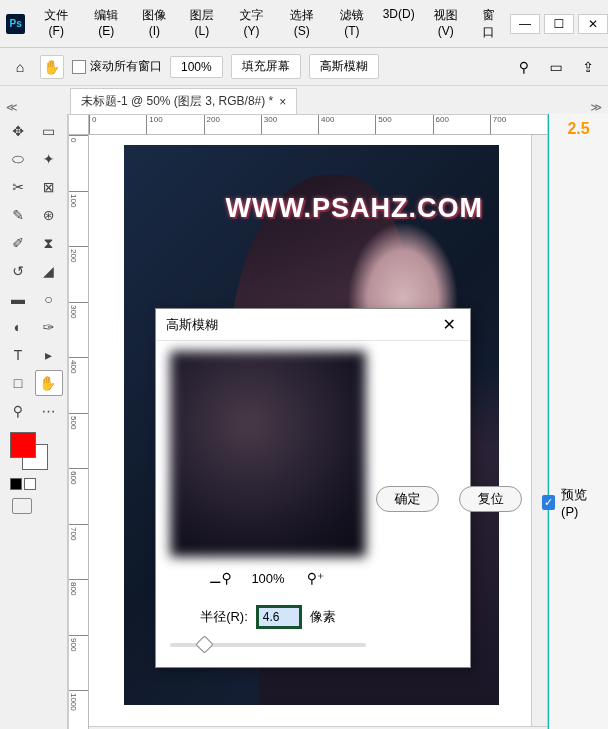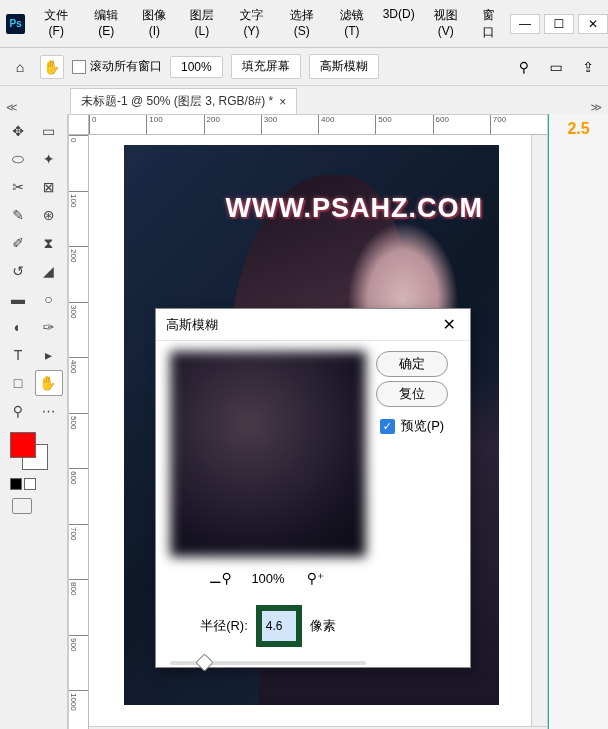--- a/index.html
+++ b/index.html
@@ -44,24 +44,24 @@
   .right-panel .num { color: #ff9800; font-size: 16px; font-weight: bold; }
   .dialog { position: absolute; left: 155px; top: 308px; width: 316px; height: 360px; background: #fff; border: 1px solid #888; box-shadow: 4px 4px 12px rgba(0,0,0,0.3); z-index: 100; }
   .dialog-titlebar { height: 32px; display: flex; align-items: center; padding: 0 10px; font-size: 13px; border-bottom: 1px solid #e6e6e6; }
   .dialog-close { margin-left: auto; font-size: 16px; cursor: pointer; padding: 0 4px; }
   .dialog-body { padding: 10px 14px; display: flex; gap: 10px; }
   .preview-col { display: flex; flex-direction: column; align-items: center; }
   .preview-box { width: 196px; height: 206px; border: 1px solid #333; background: radial-gradient(circle at 40% 35%, #4a3a48 0%, #2e2636 35%, #161322 70%, #0c0a14 100%); filter: blur(6px); }
   .preview-ctrl { display: flex; align-items: center; gap: 20px; margin-top: 10px; font-size: 13px; }
   .mag-btn { width: 22px; height: 22px; display: flex; align-items: center; justify-content: center; cursor: pointer; font-size: 14px; }
   .radius-row { display: flex; align-items: center; gap: 8px; font-size: 13px; margin-top: 16px; }
-  .radius-input { width: 46px; border: 6px solid #14532d; padding: 8px 4px; font-size: 12px; background: #d3e5fb; text-align: left; }
+  .radius-input { width: 46px; border: 3px solid #14532d; padding: 2px 4px; font-size: 12px; background: #d3e5fb; text-align: left; }
   .slider-track { width: 196px; height: 4px; background: #ddd; margin-top: 14px; position: relative; border-radius: 2px; }
   .slider-thumb { position: absolute; top: -5px; left: 28px; width: 13px; height: 13px; background: #fff; border: 1px solid #888; border-radius: 2px; transform: rotate(45deg); }
-  .side-col { display: flex; flex-direction: column; gap: 4px; align-items: center; }
+  .side-col { display: flex; gap: 20px; align-items: center; }
   .dlg-btn { width: 72px; height: 26px; border: 1px solid #999; background: #f6f6f6; border-radius: 13px; font-size: 13px; cursor: pointer; display: flex; align-items: center; justify-content: center; }
   .dlg-check { display: flex; align-items: center; gap: 6px; font-size: 13px; margin-top: 6px; }
   .dlg-check-box { width: 15px; height: 15px; background: #2a7de1; border-radius: 2px; color: #fff; font-size: 11px; display: flex; align-items: center; justify-content: center; }
   .scrollbar-v { position: absolute; right: 0; top: 20px; bottom: 20px; width: 16px; background: #f0f0f0; border-left: 1px solid #ccc; }
 </style>
 </head>
 <body>
 
 <div class="titlebar">
   <div class="ps-logo">Ps</div>

